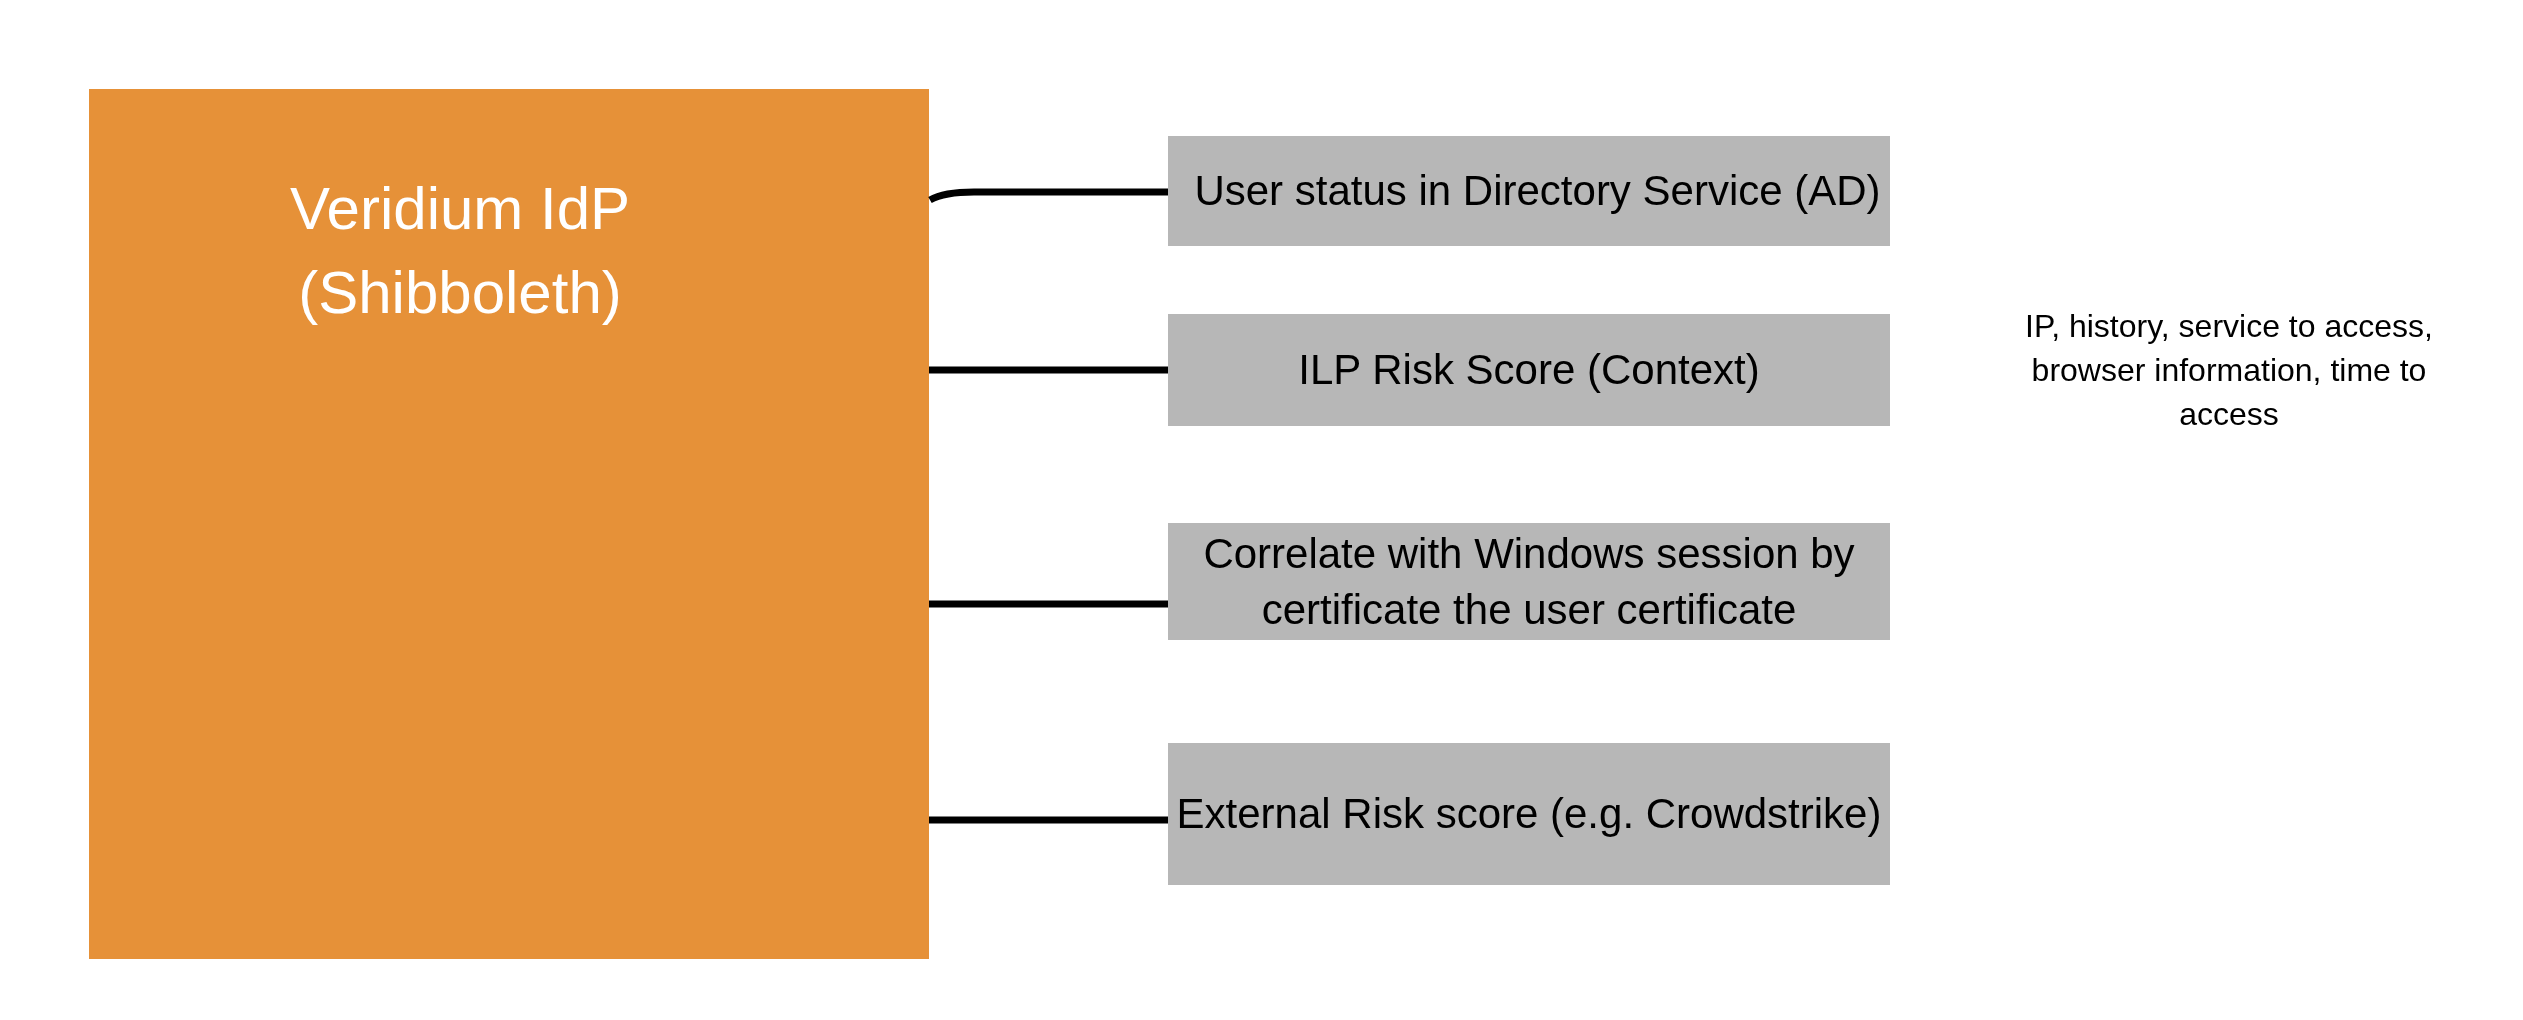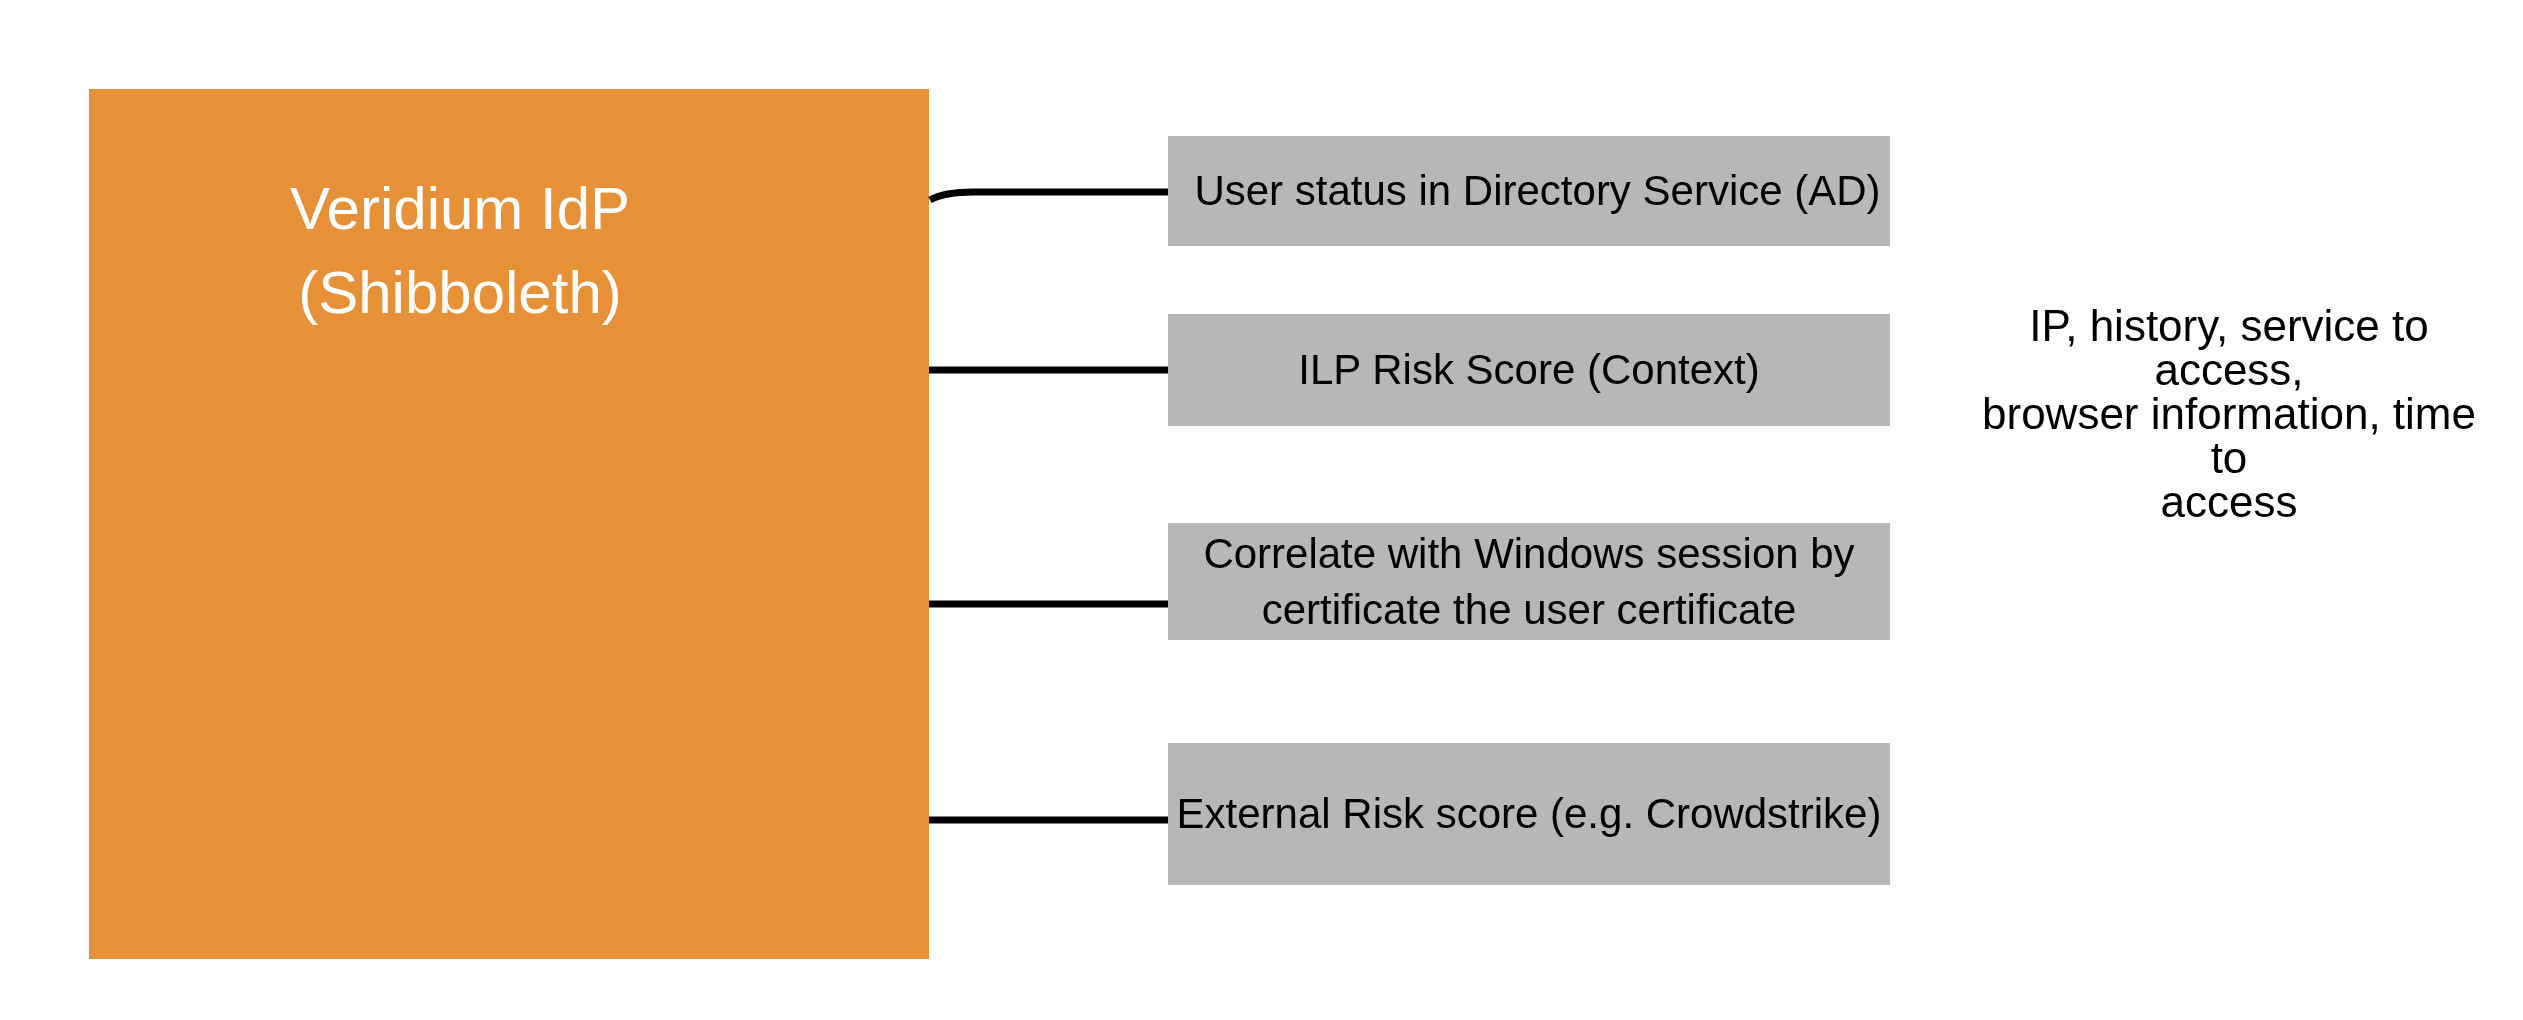--- a/index.html
+++ b/index.html
@@ -77,21 +77,21 @@
   #factor-1 { top: 136px; height: 110px; padding-left: 17px; }
   #factor-2 { top: 314px; height: 112px; }
   #factor-3 { top: 523px; height: 117px; }
   #factor-4 { top: 743px; height: 142px; }
   #annotation {
     position: absolute;
     left: 1959px;
     top: 304px;
     width: 540px;
     color: var(--annotation-text);
-    font-size: 44px;
+    font-size: 32px;
     line-height: 44px;
     text-align: center;
     white-space: pre-line;
   }
 </style>
 </head>
 <body>
 
 <div id="diagram">
 

